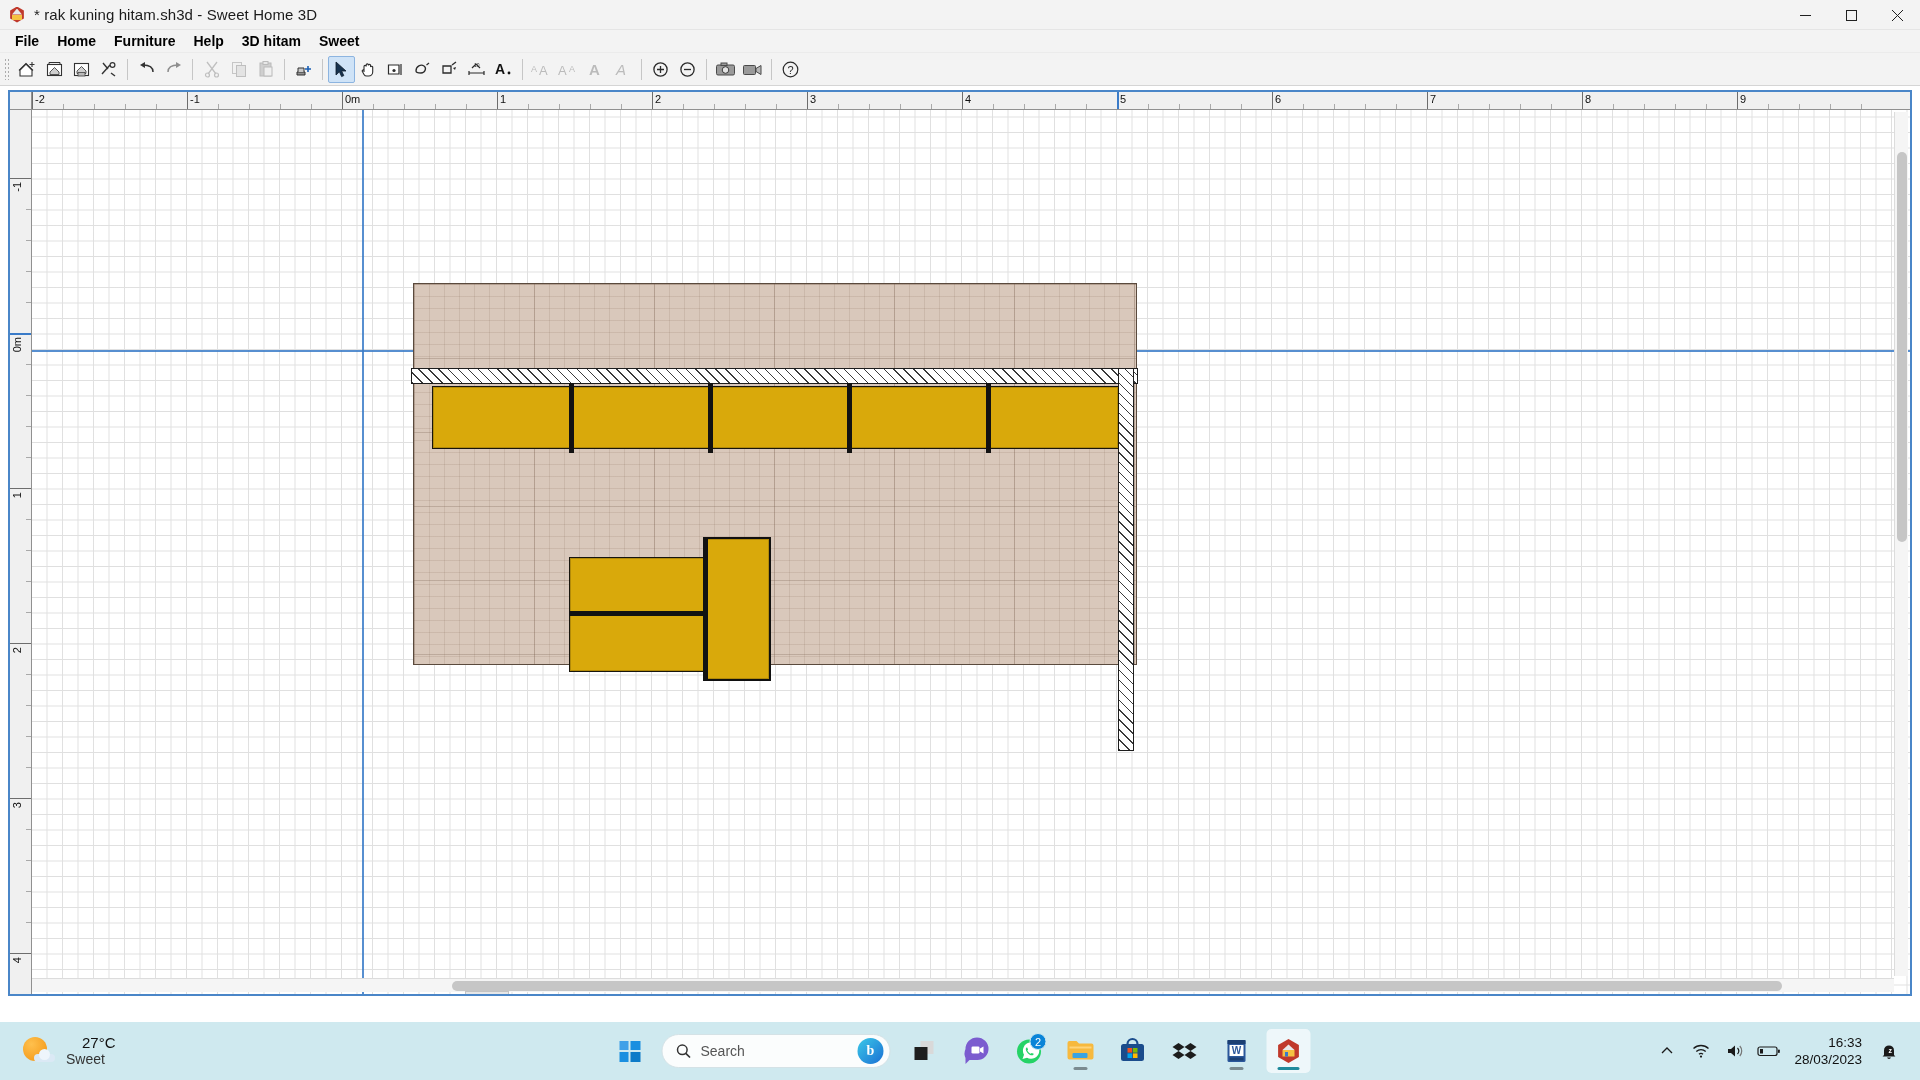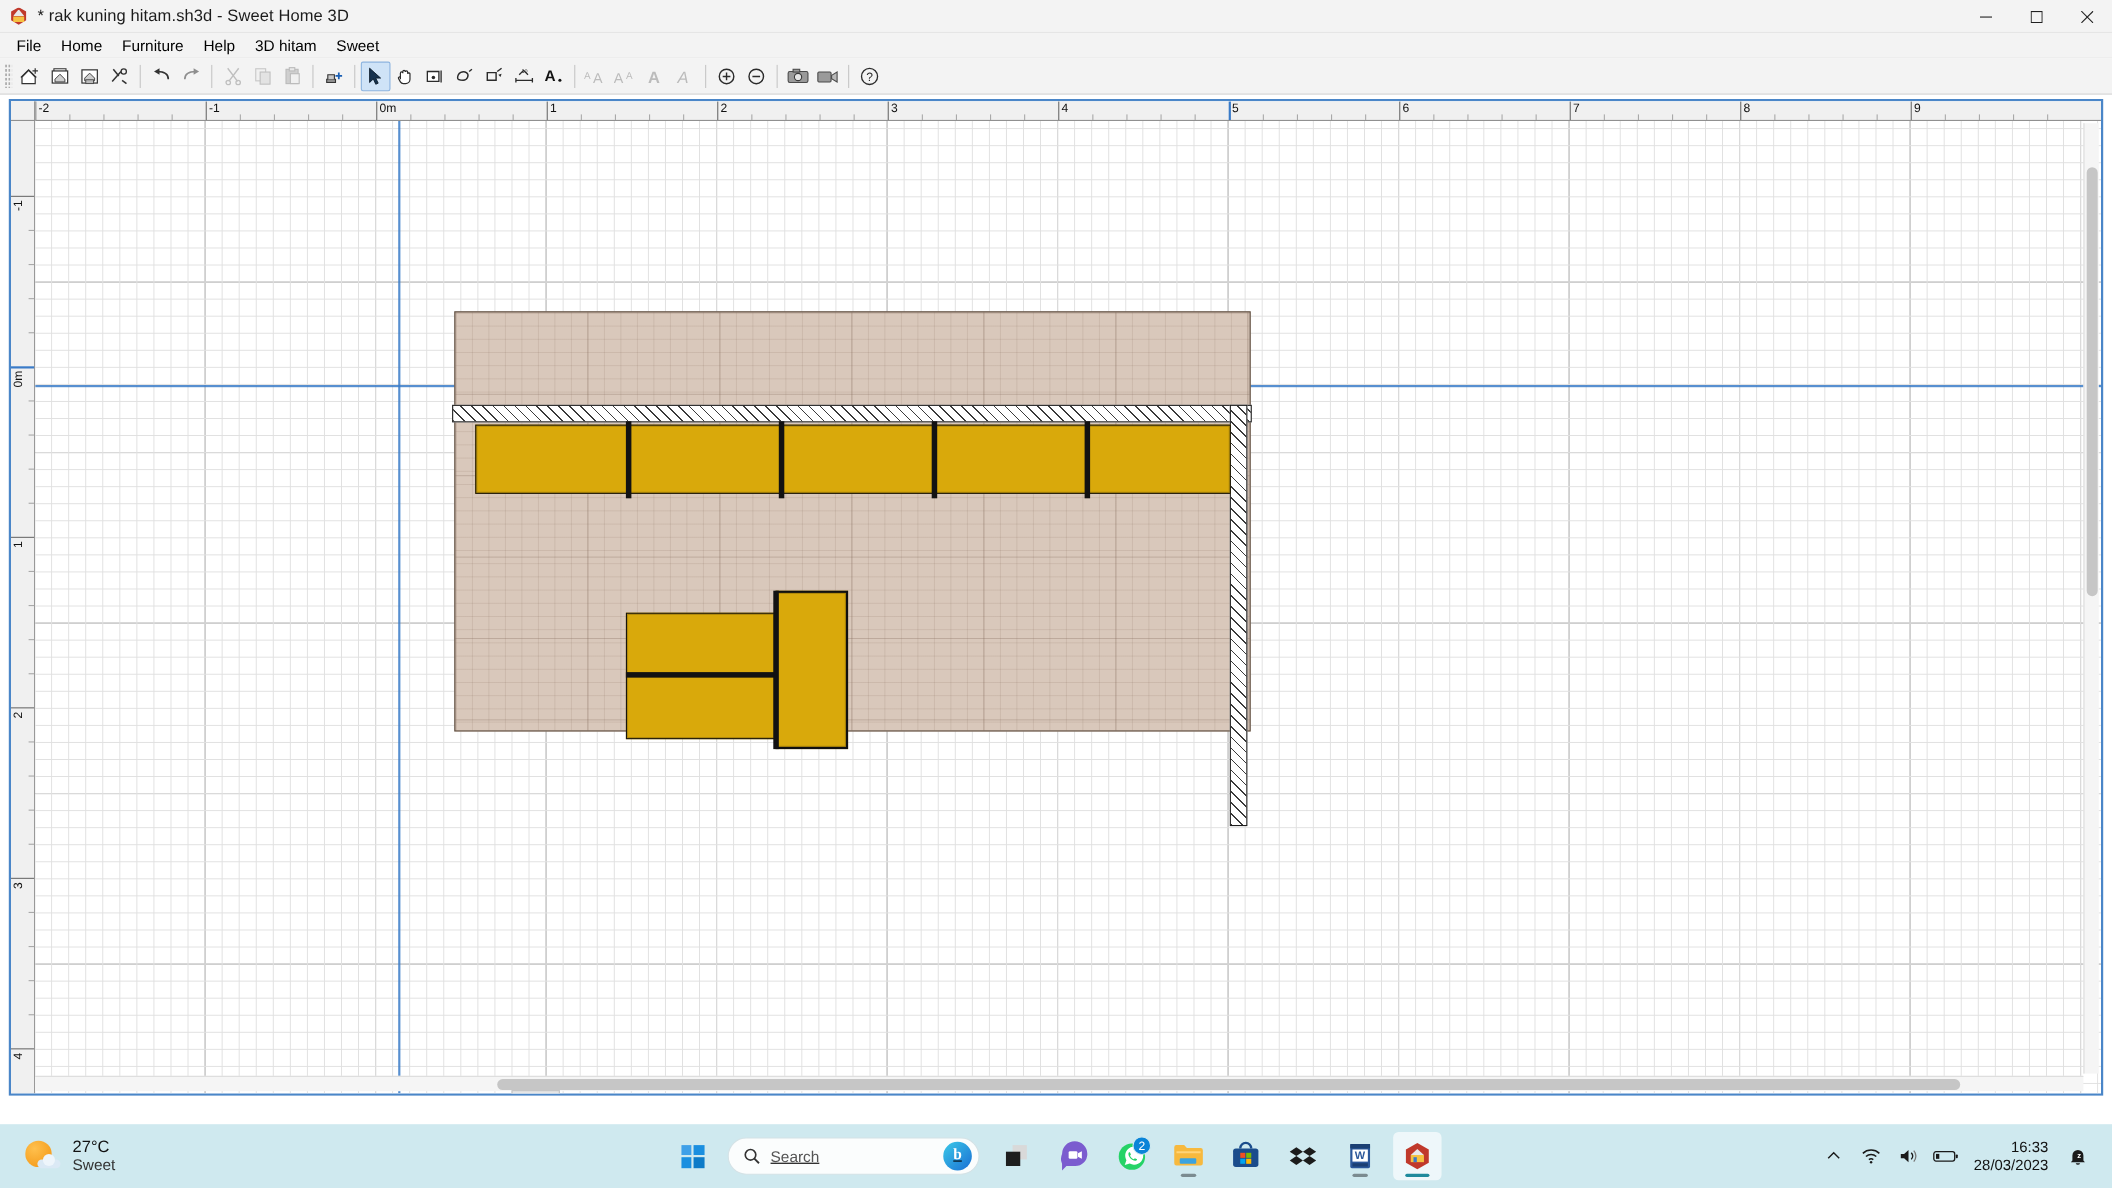--- a/index.html
+++ b/index.html
@@ -29,21 +29,21 @@
     position:absolute; left:4px; top:9px; width:10px; height:5px; background:#f5c242;
   }
   #title-text{ font-size:15px; color:#1b1b1b; letter-spacing:.1px;}
   #win-controls{ position:absolute; right:0; top:0; height:30px; display:flex;}
   .wc{ width:46px; height:30px; display:flex; align-items:center; justify-content:center;}
   .wc svg{ display:block; }
 
   
   #menubar{
     height:23px; background:#f3f3f3; display:flex; align-items:center;
-    padding-left:6px; border-bottom:1px solid #ebebeb;
+    padding-left:6px; border-bottom:1px solid #ebebeb;font-weight:bold;
   }
   .menu-item{
     font-size:14px; color:#000; padding:2px 9px; line-height:17px; white-space:nowrap;
   }
 
   
   #toolbar{
     height:33px; background:#f3f3f3; display:flex; align-items:center;
     border-bottom:1px solid #d5d5d5; padding-left:4px;
   }
@@ -163,35 +163,35 @@
   #weather{ display:flex; align-items:center; margin-left:22px; }
   #weather .wicon{ position:relative; width:34px; height:34px; margin-right:10px; flex:none;}
   #weather .sun{ position:absolute; left:1px; top:3px; width:24px; height:24px; border-radius:50%;
     background:radial-gradient(circle at 35% 30%, #ffc04d, #f29310);}
   #weather .cloud{ position:absolute; left:12px; top:15px; width:21px; height:13px; }
   #weather .cloud:before{ content:""; position:absolute; left:0; top:5px; width:21px; height:8px;
      background:#dbe9f5; border-radius:5px;}
   #weather .cloud:after{ content:""; position:absolute; left:5px; top:0; width:11px; height:11px;
      background:#eef5fb; border-radius:50%;}
   #weather .wtxt{ line-height:16px; }
-  #weather .t1{ font-size:15px; color:#111; }
+  #weather .t1{ font-size:15px; color:#111;margin-left:16px; }
   #weather .t2{ font-size:14px; color:#333; }
 
   #tb-center{ position:absolute; left:50%; transform:translateX(-50%); display:flex; align-items:center; gap:4px;}
   #start-btn{ width:44px; height:44px; display:flex; align-items:center; justify-content:center; border-radius:5px;}
   .winlogo{ width:21px; height:21px; display:grid; grid-template-columns:1fr 1fr; grid-template-rows:1fr 1fr; gap:2.5px;}
   .winlogo i{ background:#0a84d8; display:block;}
   .winlogo i:nth-child(1){ background:#3fa0e8;}
   .winlogo i:nth-child(2){ background:#1a8fe0;}
   .winlogo i:nth-child(3){ background:#1a8fe0;}
   .winlogo i:nth-child(4){ background:#0d7bc8;}
 
   #searchbox{
     width:229px; height:34px; background:#fbfdfd; border:1px solid #d4e2e6;
-    border-radius:17px; display:flex; align-items:center; padding:0 6px 0 13px; margin:0 6px;text-decoration:underline;
+    border-radius:17px; display:flex; align-items:center; padding:0 6px 0 13px; margin:0 6px;
   }
   #searchbox .q{ width:16px; height:16px; flex:none; margin-right:9px;}
   #search-text{ font-size:14px; color:#555; flex:1;}
   #bing-icon{ width:26px; height:26px; border-radius:50%;
     background:linear-gradient(135deg,#3bc9e8,#1a6fd4); display:flex; align-items:center;
     justify-content:center; color:#fff; font-size:14px; font-weight:bold; font-family:"Liberation Serif",serif; flex:none;}
 
   .tb-app{ width:44px; height:44px; display:flex; align-items:center; justify-content:center;
     position:relative; border-radius:5px; margin:0 2px;}
   .tb-app.active{ background:rgba(255,255,255,.65); }

